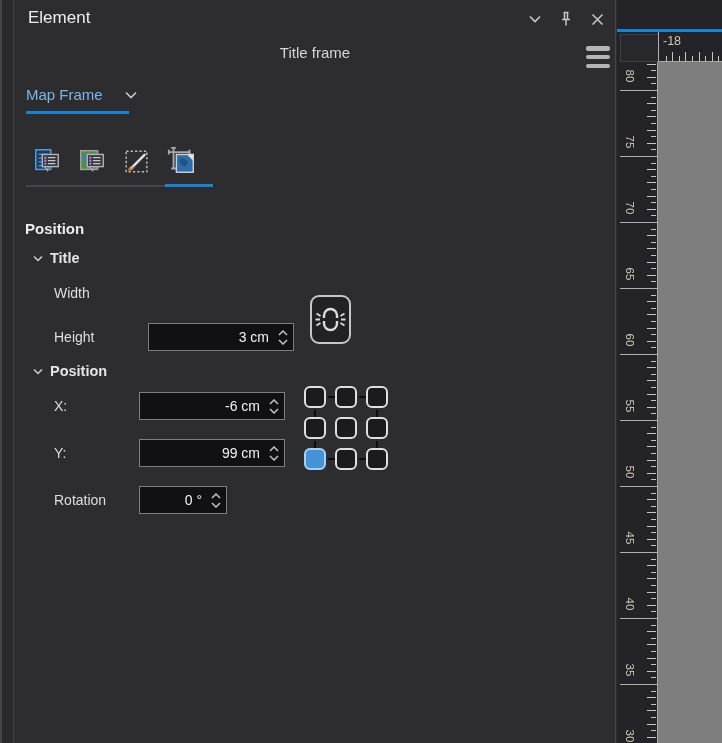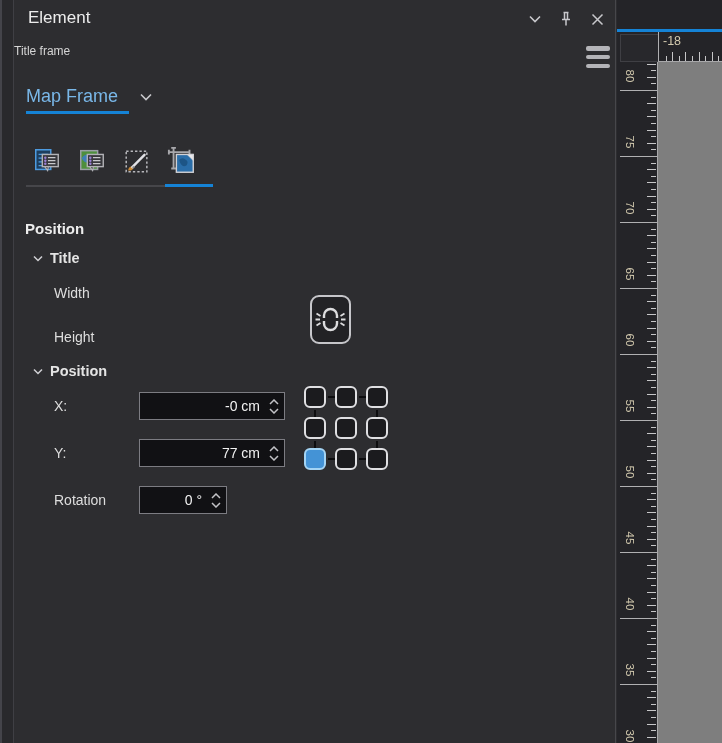--- a/index.html
+++ b/index.html
@@ -8,27 +8,27 @@
         -webkit-font-smoothing:antialiased;color:#e6e6e6;}
   
   .edge-strip{position:absolute;left:0;top:0;width:11px;height:743px;
       background:#29292c;border-left:2px solid #44444a;border-right:1px solid #3f3f44;}
   
   .panel{position:absolute;left:14px;top:0;width:602px;height:743px;background:#2d2d30;}
   .panel-border{position:absolute;left:615px;top:0;width:1px;height:743px;background:#47474b;}
   .panel-title{position:absolute;left:14px;top:8px;font-size:17px;color:#ececec;}
   .hdr-icons{position:absolute;right:10px;top:10px;display:flex;gap:13px;align-items:center;}
   .hdr-btn{width:18px;height:18px;display:flex;align-items:center;justify-content:center;cursor:default;}
-  .subtitle{position:absolute;left:0;top:44px;width:100%;text-align:left;font-size:12px;color:#d6d6d6;}
+  .subtitle{position:absolute;left:0;top:44px;width:100%;text-align:center;font-size:15px;color:#d6d6d6;}
   .menu-btn{position:absolute;right:6px;top:45px;width:24px;height:22px;display:flex;
       flex-direction:column;justify-content:space-between;padding:1px 0;}
   .menu-btn span{display:block;height:4.5px;background:#b4b4b8;border-radius:2px;}
   
   .frame-sel{position:absolute;left:12px;top:86px;display:flex;align-items:center;gap:22px;}
-  .frame-sel-label{font-size:18px;color:#79b7e8;}
+  .frame-sel-label{font-size:15px;color:#79b7e8;}
   .frame-underline{position:absolute;left:12px;top:111px;width:103px;height:3px;background:#1583d6;}
   
   .tabs{position:absolute;left:16px;top:144px;display:flex;gap:11px;}
   .tab-btn{width:34px;height:34px;display:flex;align-items:center;justify-content:center;}
   .tab-base{position:absolute;left:12px;top:185px;width:139px;height:2px;background:#46464a;}
   .tab-active-line{position:absolute;left:151px;top:184px;width:48px;height:3px;background:#1583d6;}
   
   .sec-heading{position:absolute;left:11px;top:220px;font-size:15px;font-weight:bold;color:#ececec;}
   .sub-head{position:absolute;display:flex;align-items:center;gap:7px;font-size:14.5px;font-weight:bold;color:#e4e4e4;}
   .sub-size{left:19px;top:250px;} .sub-pos{left:19px;top:363px;}
@@ -192,46 +192,57 @@
       <span>
         <svg width="33" height="37" viewBox="-16.5 -18.5 33 37">
           <path d="M -6.5,-1.5 L -6.5,-4 A 6.5 6.5 0 0 1 6.5,-4 L 6.5,-1.5" fill="none" stroke="#dcdcde" stroke-width="2.4"></path>
           <path d="M -6.5,1.5 L -6.5,4 A 6.5 6.5 0 0 0 6.5,4 L 6.5,1.5" fill="none" stroke="#dcdcde" stroke-width="2.4"></path>
           <path d="M -14,-6 L -10,-3.5 M -15,0 L -10.5,0 M -14,6 L -10,3.5 M 14,-6 L 10,-3.5 M 15,0 L 10.5,0 M 14,6 L 10,3.5" stroke="#dcdcde" stroke-width="1.8"></path>
         </svg>
       </span>
     </div>
 
     <div class="fld-label lbl-height">Height</div>
+    <div class="spinbox in-height">
+      <span class="val">3 cm</span>
+      <span class="spinner">
+        <svg width="10" height="6" viewBox="0 0 10 6">
+            <polyline points="1,5 5,1 9,5" fill="none" stroke="#c2c2c6" stroke-width="1.5"></polyline>
+          </svg>
+        <svg width="10" height="6" viewBox="0 0 10 6">
+            <polyline points="1,1 5,5 9,1" fill="none" stroke="#c2c2c6" stroke-width="1.5"></polyline>
+          </svg>
+      </span>
+    </div>
 
     <div class="sub-head sub-pos">
       <span>
         <svg width="10" height="7" viewBox="0 0 10 7">
             <polyline points="1,1.5 5,5.5 9,1.5" fill="none" stroke="#d0d0d4" stroke-width="1.5"></polyline>
           </svg>
       </span>
       <span>Position</span>
     </div>
 
     <div class="fld-label lbl-x">X:</div>
     <div class="spinbox in-x">
-      <span class="val">-0 cm</span>
+      <span class="val">-6 cm</span>
       <span class="spinner">
         <svg width="10" height="6" viewBox="0 0 10 6">
             <polyline points="1,5 5,1 9,5" fill="none" stroke="#c2c2c6" stroke-width="1.5"></polyline>
           </svg>
         <svg width="10" height="6" viewBox="0 0 10 6">
             <polyline points="1,1 5,5 9,1" fill="none" stroke="#c2c2c6" stroke-width="1.5"></polyline>
           </svg>
       </span>
     </div>
 
     <div class="fld-label lbl-y">Y:</div>
     <div class="spinbox in-y">
-      <span class="val">77 cm</span>
+      <span class="val">99 cm</span>
       <span class="spinner">
         <svg width="10" height="6" viewBox="0 0 10 6">
             <polyline points="1,5 5,1 9,5" fill="none" stroke="#c2c2c6" stroke-width="1.5"></polyline>
           </svg>
         <svg width="10" height="6" viewBox="0 0 10 6">
             <polyline points="1,1 5,5 9,1" fill="none" stroke="#c2c2c6" stroke-width="1.5"></polyline>
           </svg>
       </span>
     </div>
 

